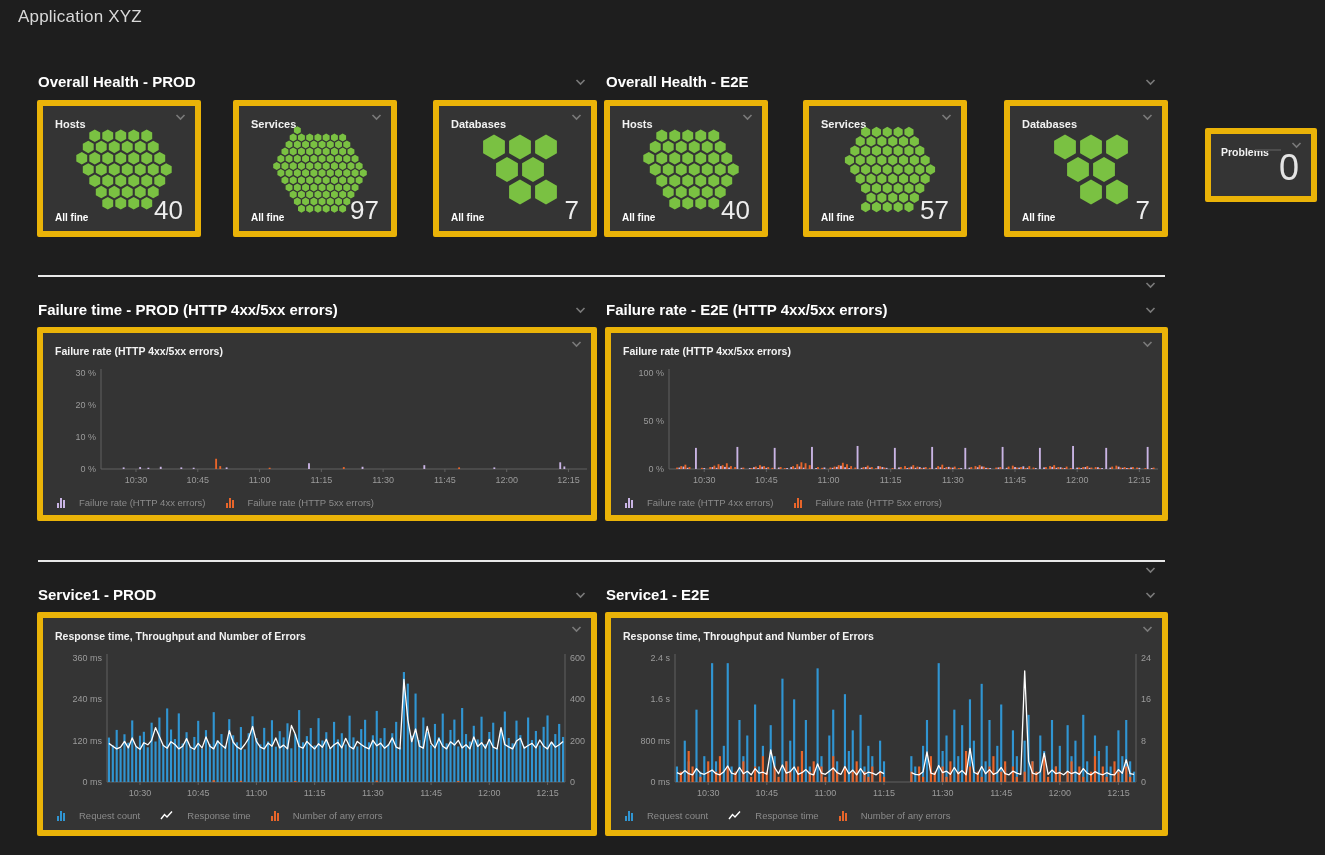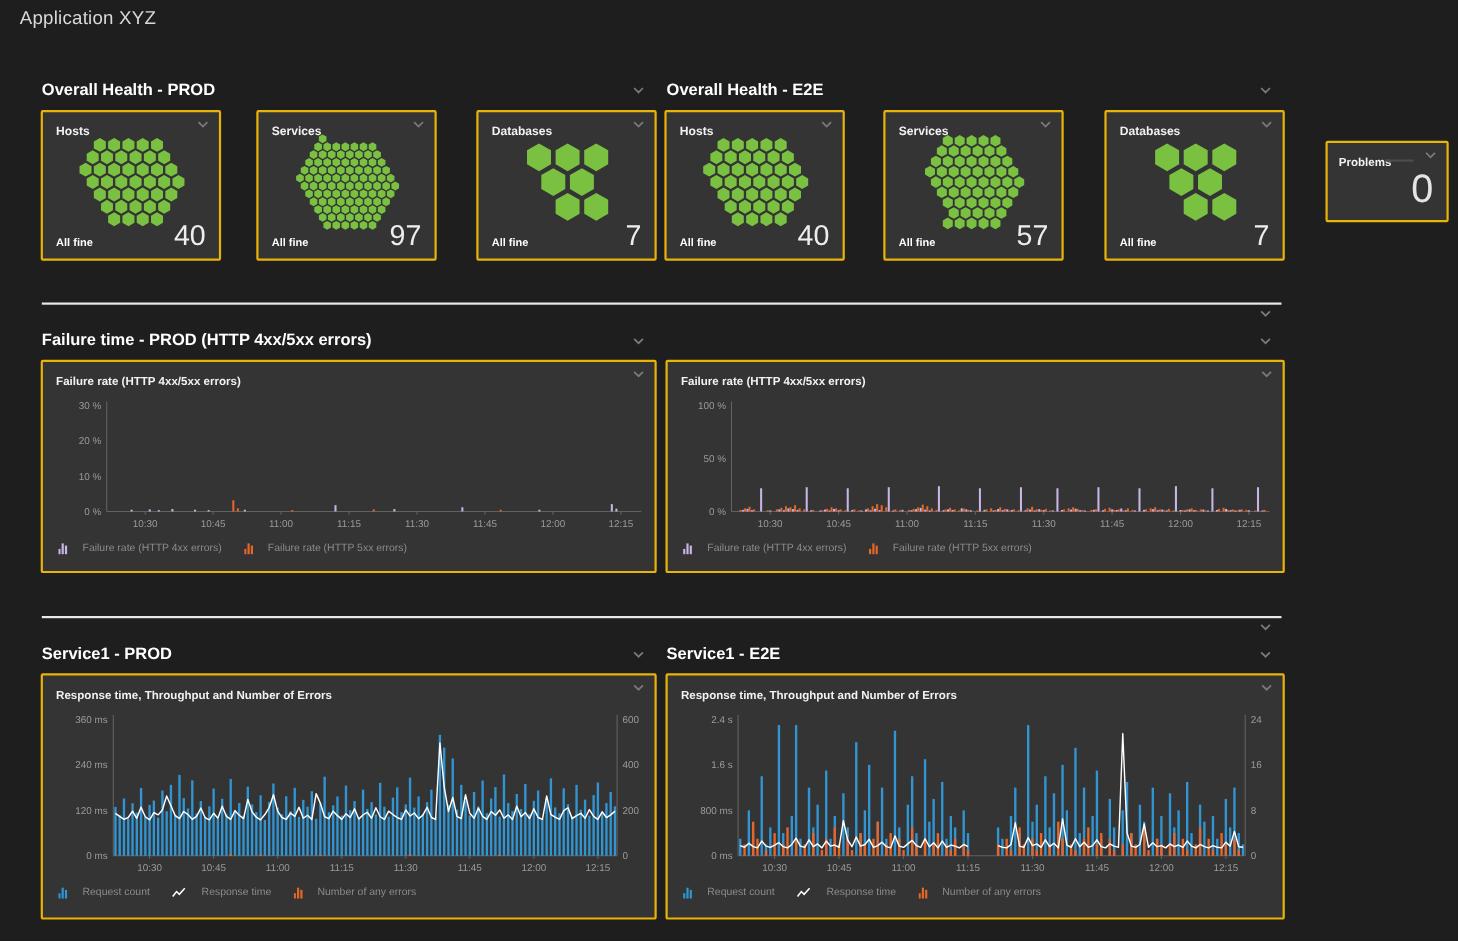--- a/index.html
+++ b/index.html
@@ -1,21 +1,21 @@
 <!DOCTYPE html>
 <html><head>
 <meta charset="utf-8">
 <style>
   html,body{margin:0;padding:0;background:#1e1e1e;}
   body{width:1325px;height:855px;font-family:"Liberation Sans",sans-serif;-webkit-font-smoothing:antialiased;}
   .page{position:relative;width:1325px;height:855px;overflow:hidden;background:#1e1e1e;}
   .abs{position:absolute;}
   .app-title{font-size:17px;color:#d9d9d9;font-weight:400;letter-spacing:.2px;}
   .sec-title{font-size:15px;font-weight:bold;color:#ffffff;}
-  .tile{background:#343434;border:2px solid #eab308;border-radius:2px;box-sizing:border-box;}
+  .tile{background:#343434;border:6px solid #eab308;border-radius:2px;box-sizing:border-box;}
   .tile-head{position:relative;padding:8px 12px 0 12px;height:20px;}
   .tile-title{font-size:11px;font-weight:bold;color:#f2f2f2;}
   .chart-title{font-size:10.5px;font-weight:bold;color:#f2f2f2;}
   .chev{position:absolute;top:7px;right:8px;width:13px;height:9px;line-height:0;cursor:pointer;}
   .chev-free{position:absolute;width:13px;height:9px;line-height:0;cursor:pointer;}
   .hex-canvas{position:absolute;left:0;right:0;top:24px;bottom:32px;text-align:center;}
   .tile-foot{position:absolute;left:12px;right:12px;bottom:8px;display:flex;justify-content:space-between;align-items:flex-end;}
   .status-label{font-size:10px;font-weight:bold;color:#ffffff;}
   .count-label{font-size:26px;color:#ededed;line-height:1;margin-top:16px;}
   .problems-count{font-size:36px;color:#e4e4e4;line-height:1;}
@@ -374,20 +374,21 @@
 
   <div class="abs divider" style="left:38px;top:275px;width:1127px"></div>
   <span class="chev-free abs" style="left:1144px;top:281px"><svg width="13" height="9" viewBox="0 0 13 9">
         <path d="M2.5 2 L6.5 6 L10.5 2" fill="none" stroke="#7a7a7a" stroke-width="1.6"></path>
       </svg></span>
 
   <div class="abs sec-title" style="left:38px;top:301px">Failure time - PROD (HTTP 4xx/5xx errors)</div>
   <span class="chev-free abs" style="left:574px;top:306px"><svg width="13" height="9" viewBox="0 0 13 9">
         <path d="M2.5 2 L6.5 6 L10.5 2" fill="none" stroke="#7a7a7a" stroke-width="1.6"></path>
       </svg></span>
+  <div class="abs sec-title" style="left:606px;top:301px">Failure rate - E2E (HTTP 4xx/5xx errors)</div>
   <span class="chev-free abs" style="left:1144px;top:306px"><svg width="13" height="9" viewBox="0 0 13 9">
         <path d="M2.5 2 L6.5 6 L10.5 2" fill="none" stroke="#7a7a7a" stroke-width="1.6"></path>
       </svg></span>
 
   <div class="tile abs" style="left:37px;top:327px;width:560px;height:194px">
     <div class="tile-head"><span class="chart-title">Failure rate (HTTP 4xx/5xx errors)</span><span class="chev"><svg width="13" height="9" viewBox="0 0 13 9">
             <path d="M2.5 2 L6.5 6 L10.5 2" fill="none" stroke="#7a7a7a" stroke-width="1.6"></path>
           </svg></span></div>
     <div class="chart-canvas fail-canvas"><svg width="558" height="132">
           <line x1="58" y1="8" x2="58" y2="108" stroke="#616161" stroke-width="1"></line>

